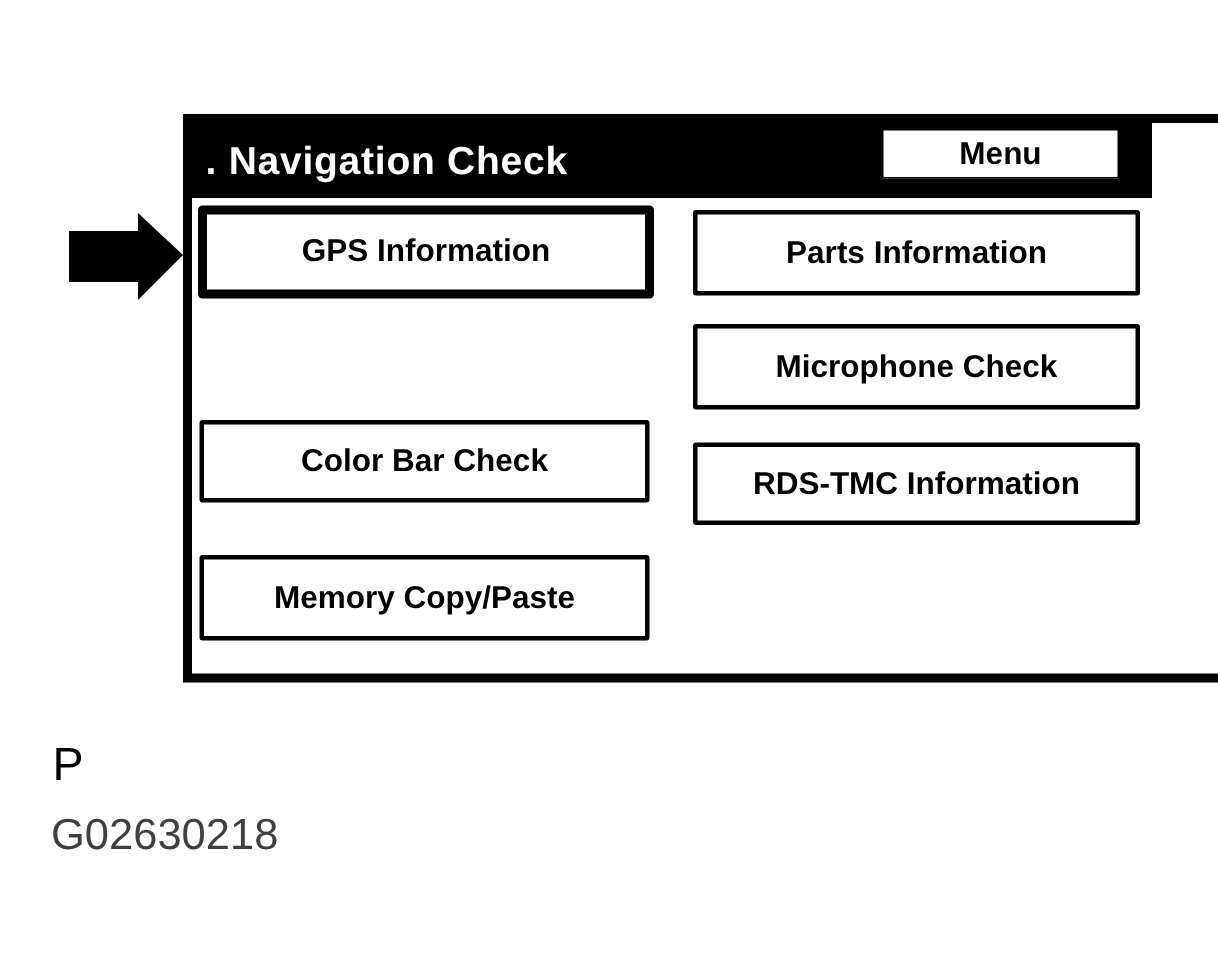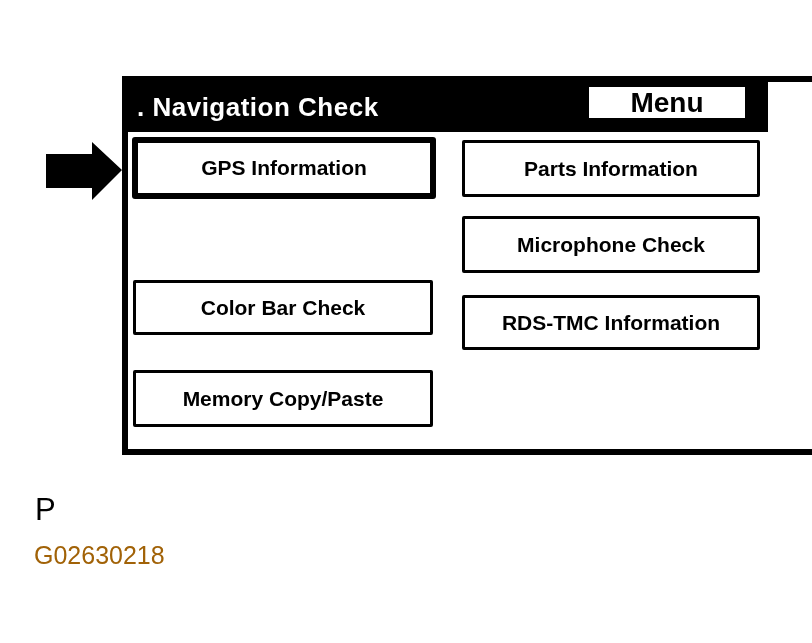--- a/index.html
+++ b/index.html
@@ -46,21 +46,21 @@
     position: absolute;
     right: 22px;
     top: 4px;
     width: 158px;
     height: 33px;
     background: #ffffff;
     border: 1px solid #000000;
     color: #000000;
     font-family: "Liberation Sans", sans-serif;
     font-weight: bold;
-    font-size: 28px;
+    font-size: 21px;
     display: flex;
     align-items: center;
     justify-content: center;
     padding: 0;
     cursor: pointer;
   }
   
   .btn {
     position: absolute;
     box-sizing: border-box;
@@ -102,22 +102,22 @@
     position: absolute;
     left: 35px;
     top: 492px;
     font-size: 31px;
     color: #000000;
   }
   .figure-code {
     position: absolute;
     left: 34px;
     top: 541px;
-    font-size: 25px;
-    color: #a16207;
+    font-size: 29px;
+    color: #404040;
   }
 </style>
 </head>
 <body>
 
 <div class="canvas">
 
   <svg class="pointer-arrow" viewBox="0 0 77 60" xmlns="http://www.w3.org/2000/svg" aria-hidden="true">
     <polygon points="0,13 46,13 46,1 76,29 46,59 46,47 0,47" fill="#000000"></polygon>
   </svg>

